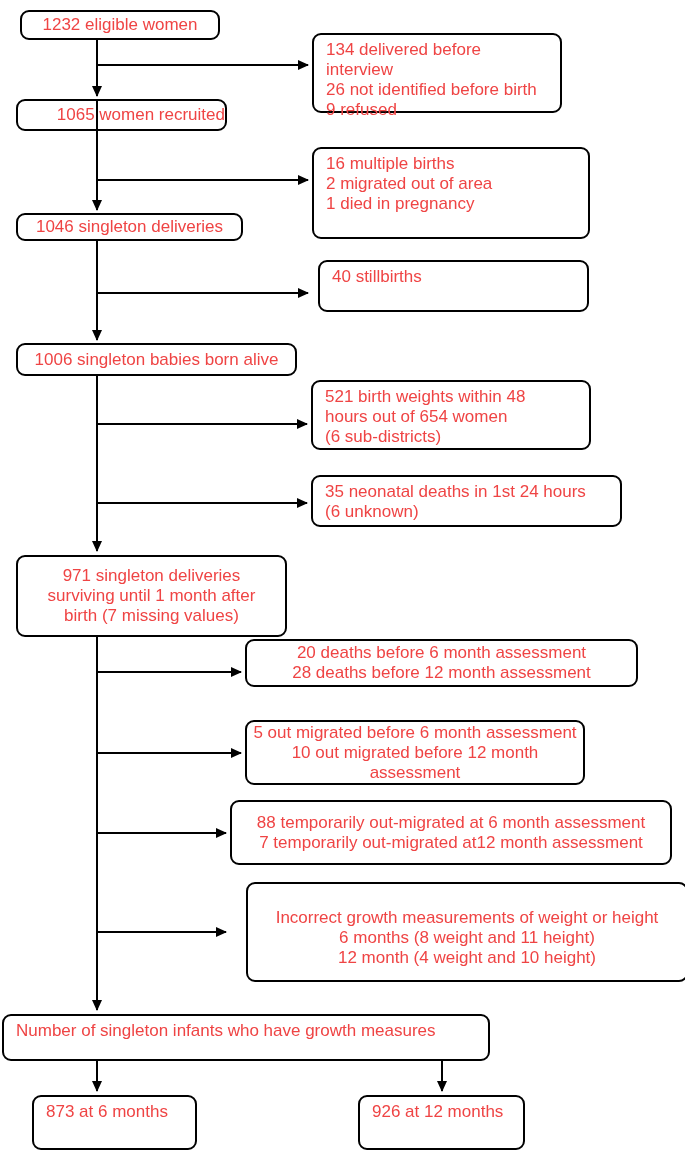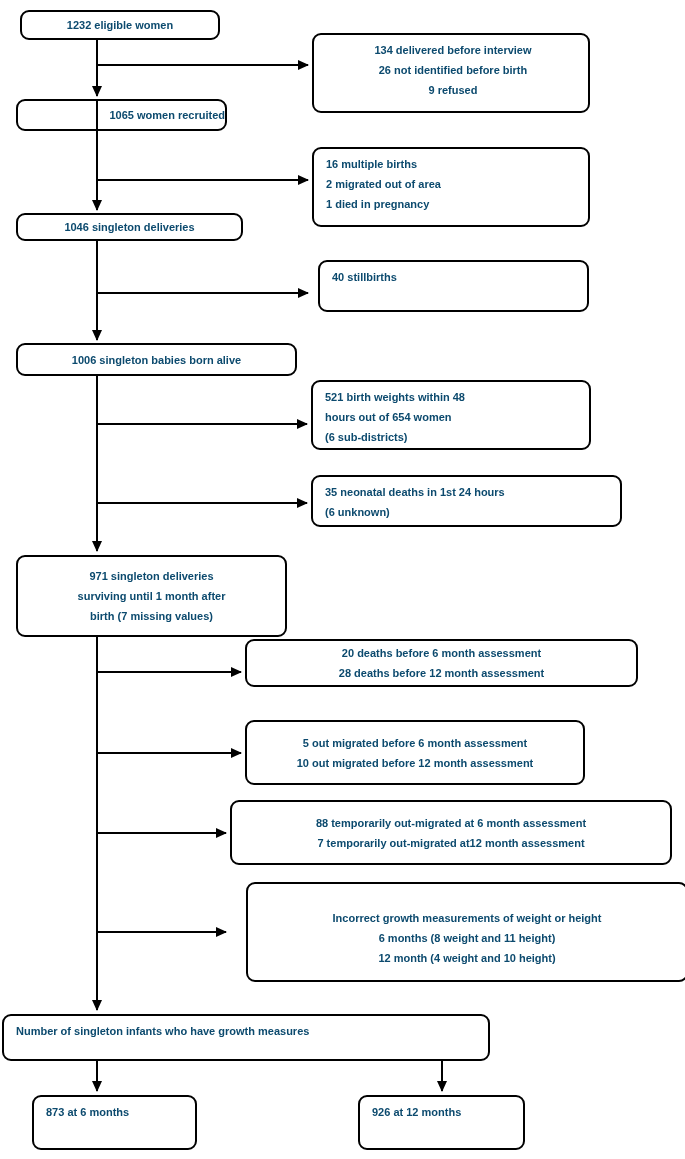--- a/index.html
+++ b/index.html
@@ -11,23 +11,23 @@
     font-family: "Liberation Sans", "DejaVu Sans", sans-serif;
     overflow: hidden;
   }
   .wires { position: absolute; left: 0; top: 0; }
   .node {
     position: absolute;
     box-sizing: border-box;
     border: 2px solid #000000;
     border-radius: 9px;
     background: #ffffff;
-    color: #0c4a6e;
-    font-weight: bold;
-    font-size: 11px;
+    color: #ef4444;
+    font-weight: normal;
+    font-size: 17px;
     line-height: 20px;
     display: flex;
     flex-direction: column;
   }
   .node span { display: block; }
   .v-center { justify-content: center; }
   .h-center { text-align: center; }
   .top-left { justify-content: flex-start; padding: 5px 8px 0 12px; text-align: left; }
   .see-through { background: transparent; }
   .pad-top-lg { justify-content: flex-start; padding-top: 24px; margin-left: 16px; }
@@ -90,27 +90,27 @@
   </div>
 
   <div class="node top-left" style="left:32px; top:1095px; width:165px; height:55px;">
     <span>873 at 6 months</span>
   </div>
 
   <div class="node top-left" style="left:358px; top:1095px; width:167px; height:55px;">
     <span>926 at 12 months</span>
   </div>
 
-  <div class="node top-left" style="left:312px; top:33px; width:278px; height:80px;align-items:center;">
+  <div class="node top-left" style="left:312px; top:33px; width:250px; height:80px;">
     <span>134 delivered before interview</span>
     <span>26 not identified before birth</span>
     <span>9 refused</span>
   </div>
 
-  <div class="node top-left" style="left:312px; top:147px; width:278px; height:80px;">
+  <div class="node top-left" style="left:312px; top:147px; width:278px; height:92px;">
     <span>16 multiple births</span>
     <span>2 migrated out of area</span>
     <span>1 died in pregnancy</span>
   </div>
 
   <div class="node top-left" style="left:312px; top:260px; width:271px; height:52px;margin-left:6px;">
     <span>40 stillbirths</span>
   </div>
 
   <div class="node top-left" style="left:311px; top:380px; width:280px; height:70px;">

